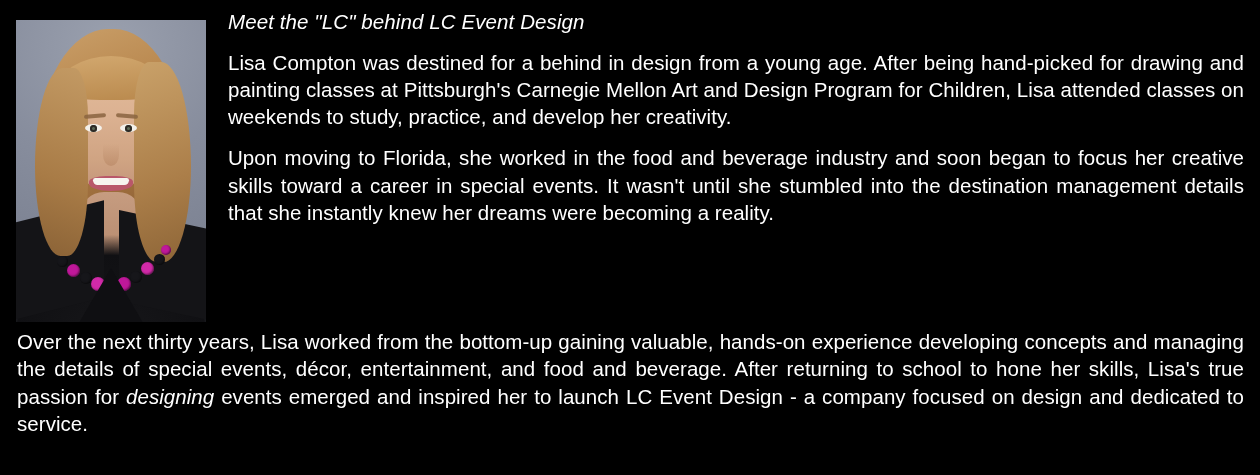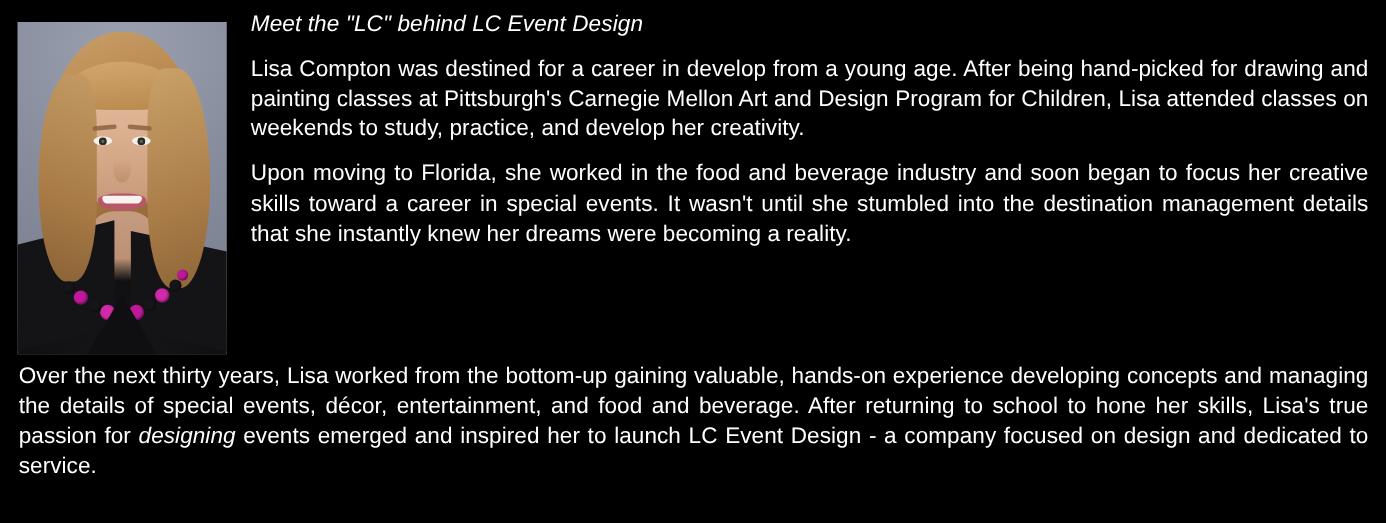--- a/index.html
+++ b/index.html
@@ -287,21 +287,21 @@
       <div class="bead" style="left:67%;top:58%;width:12px;height:12px;background:#16161a;"></div>
       <div class="bead" style="left:77%;top:42%;width:13px;height:13px;background:#d12aa8;"></div>
       <div class="bead" style="left:88%;top:26%;width:11px;height:11px;background:#16161a;"></div>
       <div class="bead" style="left:95%;top:8%;width:10px;height:10px;background:#c0189a;"></div>
     </div>
     <div class="vneck"></div>
   </div>
 
   <div class="headline">Meet the "LC" behind LC Event Design</div>
 
-  <p class="para">Lisa Compton was destined for a career in develop from a young age.  After being hand-picked for drawing and painting classes at Pittsburgh's Carnegie Mellon Art and Design Program for Children, Lisa attended classes on weekends to study, practice, and develop her creativity.</p>
+  <p class="para">Lisa Compton was destined for a behind in design from a young age.  After being hand-picked for drawing and painting classes at Pittsburgh's Carnegie Mellon Art and Design Program for Children, Lisa attended classes on weekends to study, practice, and develop her creativity.</p>
 
   <p class="para last-in-float">Upon moving to Florida, she worked in the food and beverage industry and soon began to focus her creative skills toward a career in special events.  It wasn't until she stumbled into the destination management details that she instantly knew her dreams were becoming a reality.</p>
 
   <div class="bottom-wrap">
     <p class="para tight"><span>Over the next thirty years, Lisa worked from the bottom-up gaining valuable, hands-on experience developing concepts and managing the details of special events, décor, entertainment, and food and beverage.  After returning to school to hone her skills, Lisa's true passion for </span><em class="it">designing</em><span> events emerged and inspired her to launch LC Event Design - a company focused on design and dedicated to service.</span></p>
   </div>
 
 </div>
 
 </body></html>

